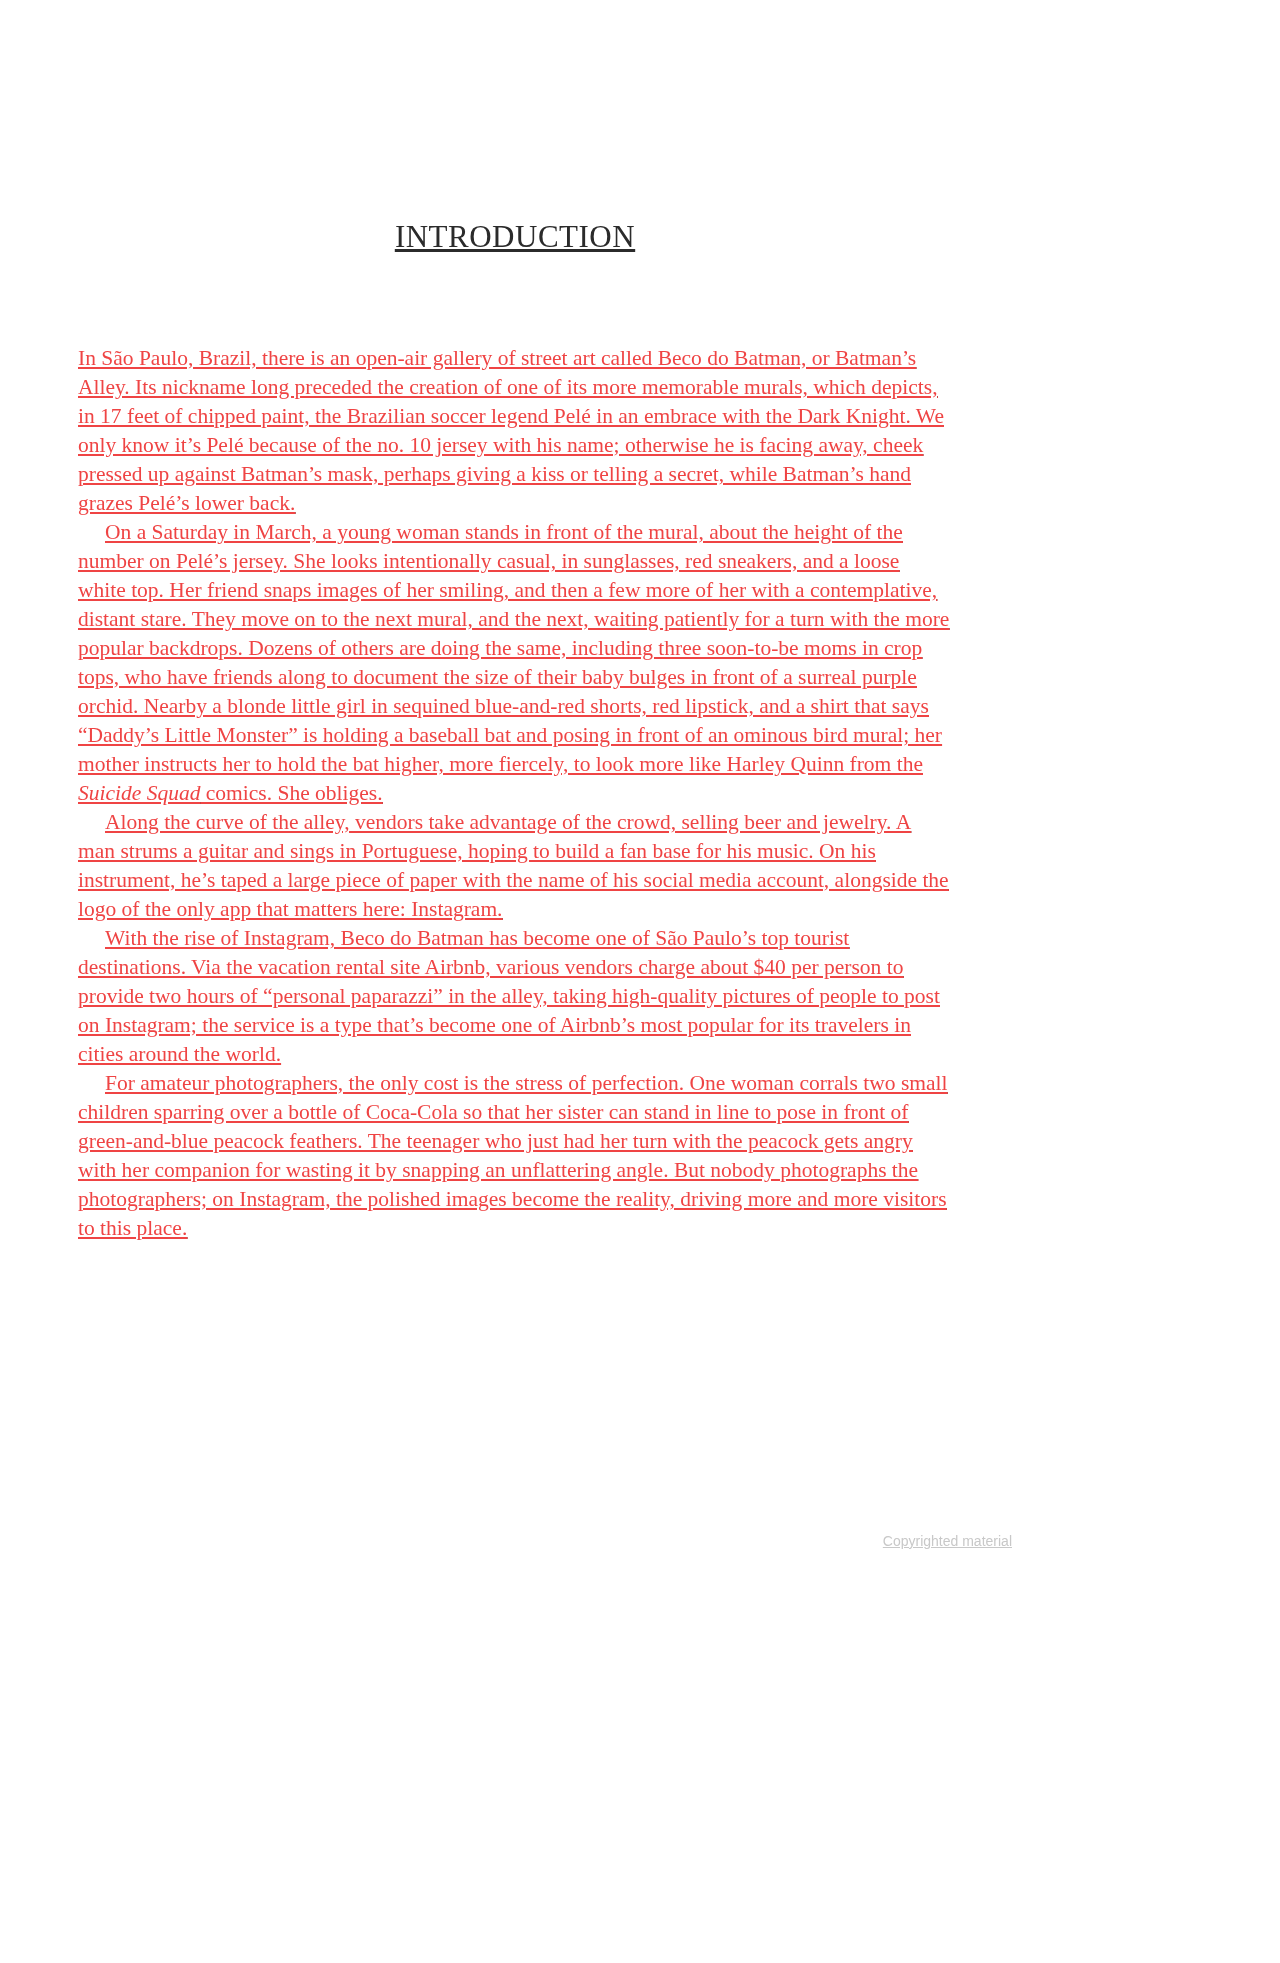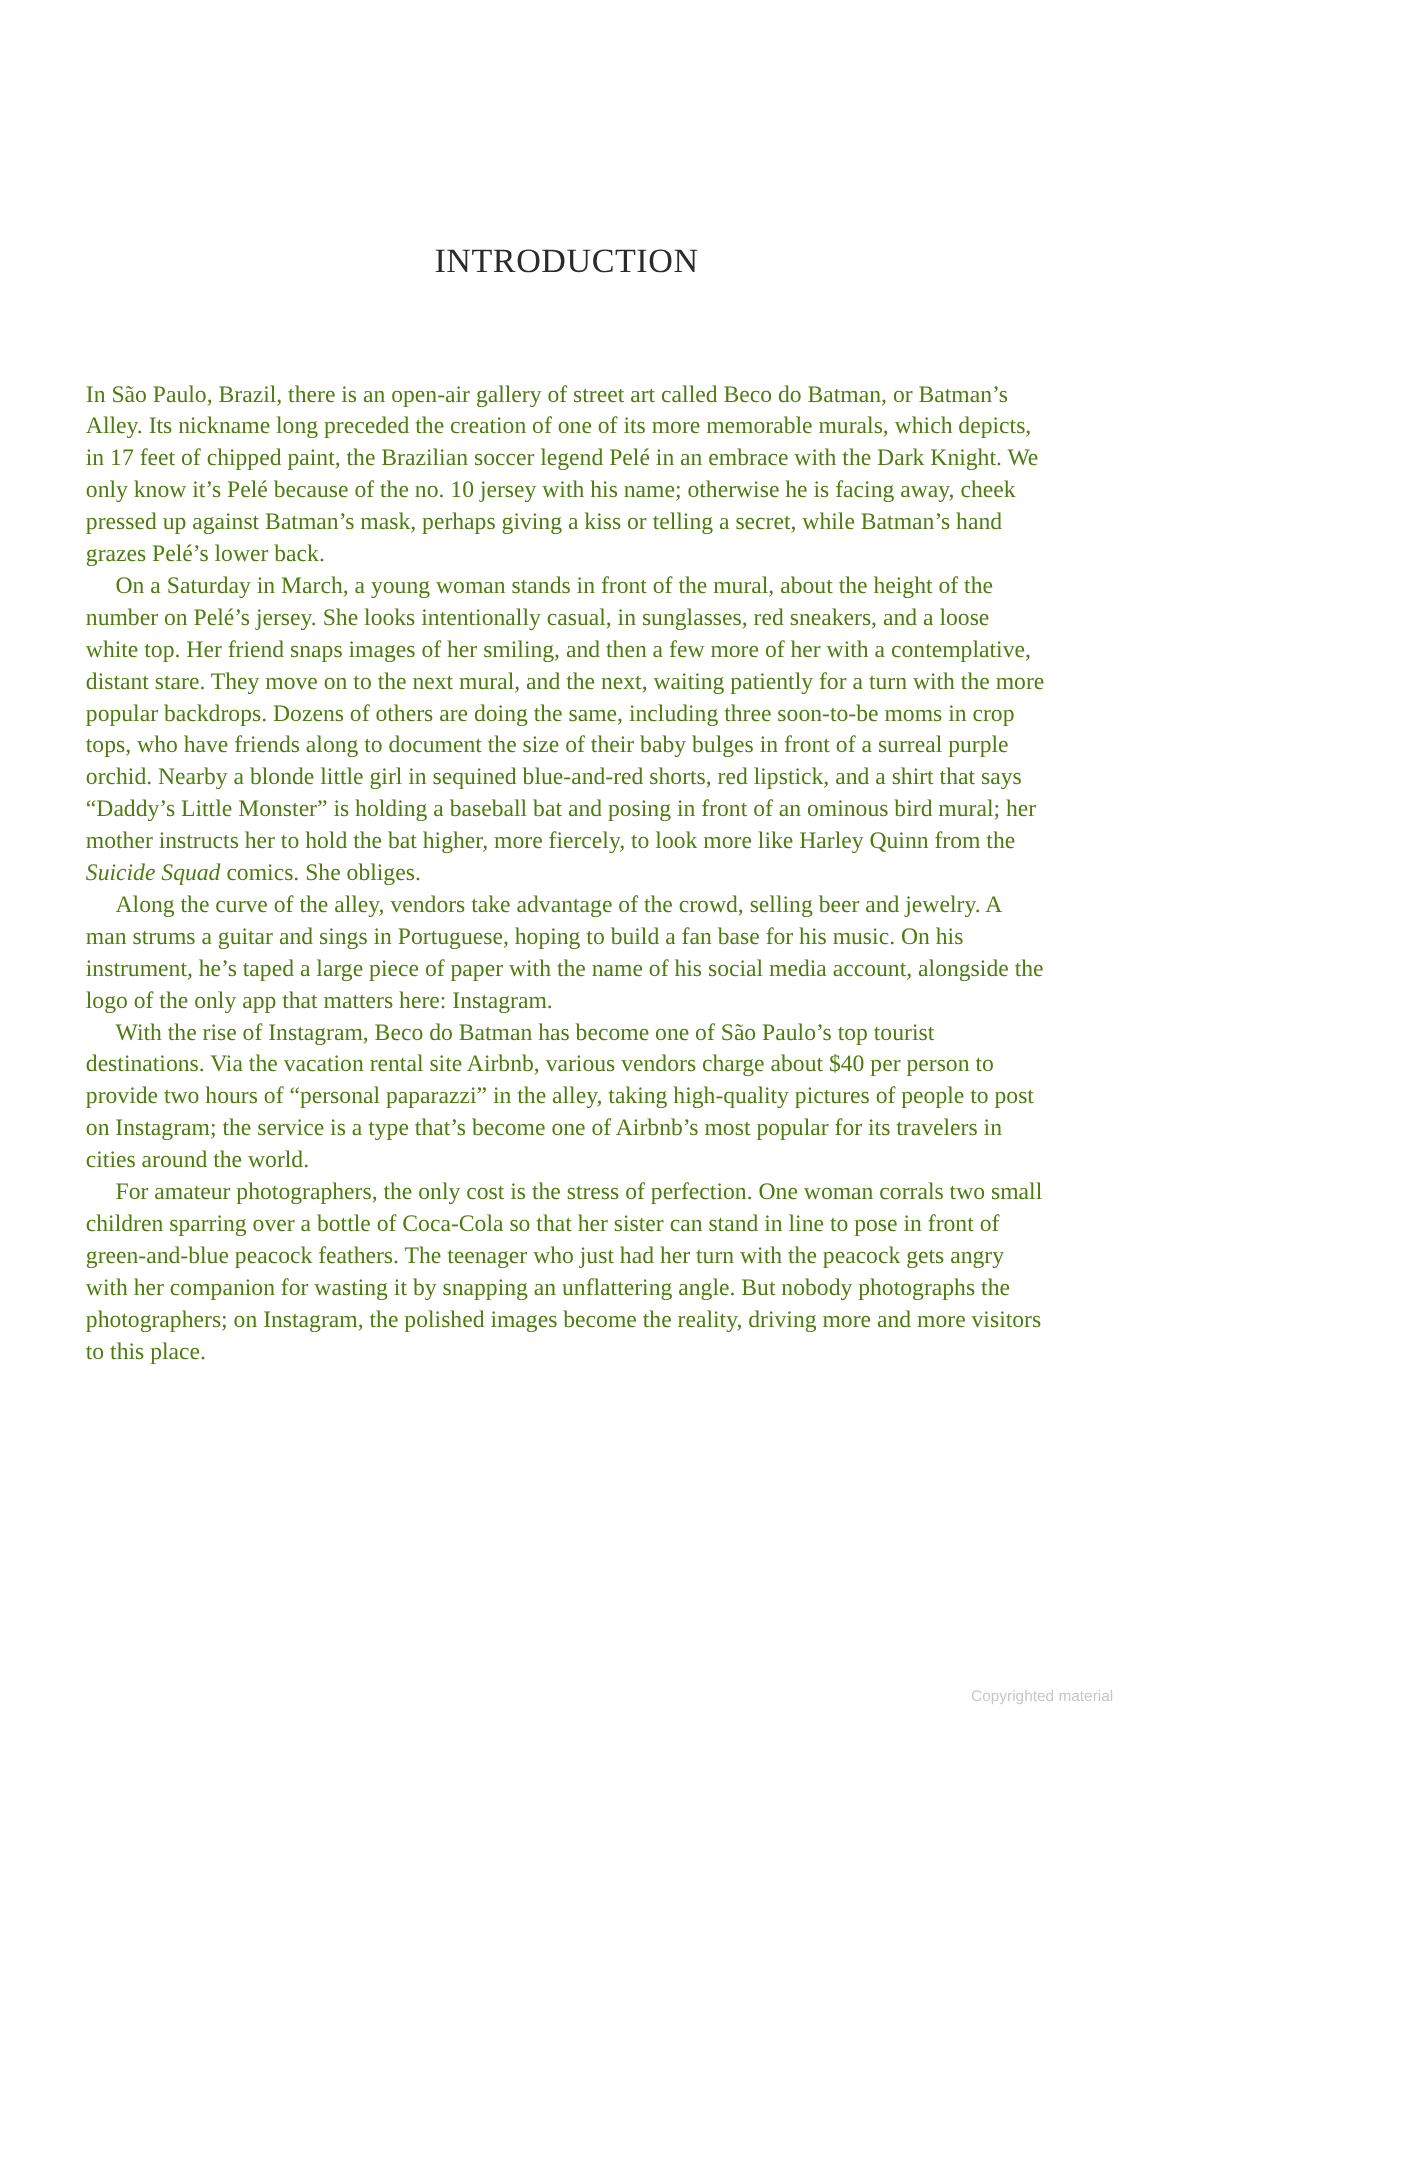--- a/index.html
+++ b/index.html
@@ -1,15 +1,15 @@
 <!DOCTYPE html>
 <html><head>
 <meta charset="utf-8">
 <style>
-  * { box-sizing: border-box; }
+  * { box-sizing: border-box; text-decoration: underline; }
   html, body {
     margin: 0;
     padding: 0;
     background: #ffffff;
   }
   .page {
     position: relative;
     width: 1280px;
     height: 1963px;
     background: #ffffff;
@@ -43,21 +43,21 @@
   }
   .body-text {
     margin-top: 88px;
   }
   .body-text p {
     margin: 0;
     padding: 0;
     font-size: 21.5px;
     line-height: 29px;
     text-align: left;
-    color: #4d7c0f;
+    color: #ef4444;
   }
   .body-text p.indent {
     text-indent: 27px;
   }
   .body-text em {
     font-style: italic;
   }
   .watermark {
     position: absolute;
     top: 1532px;

